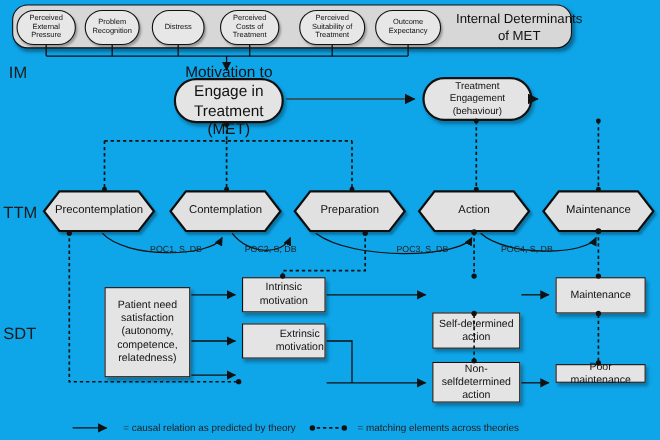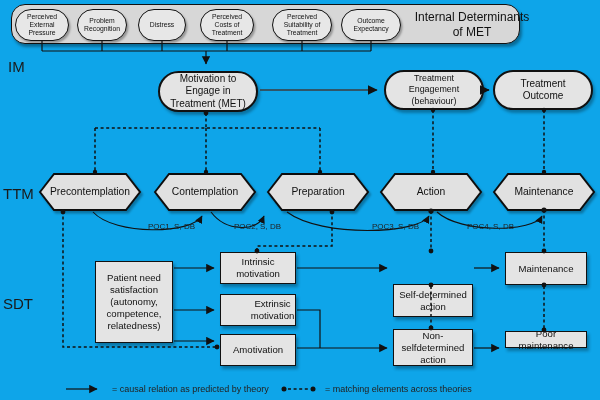--- a/index.html
+++ b/index.html
@@ -12,29 +12,29 @@
   .l3{z-index:3;}
   
   .bigbox{background:#d7d7d7;border:1.6px solid #111;border-radius:14px;
           box-shadow:2px 3px 3px rgba(0,0,0,.35);}
   
   .oval{background:#e7e7e7;border:1.7px solid #111;border-radius:16px;
         display:flex;align-items:center;justify-content:center;text-align:center;
         font-size:6.8px;line-height:1.22;box-shadow:1.5px 2px 2px rgba(0,0,0,.3);padding:1px 2px;}
   .oval2{background:#e4e4e4;border:2px solid #111;border-radius:21px;
         display:flex;align-items:center;justify-content:center;text-align:center;
-        font-size:10px;line-height:1.25;box-shadow:2px 3px 3px rgba(0,0,0,.3);padding:1px 4px;}
+        font-size:14px;line-height:1.25;box-shadow:2px 3px 3px rgba(0,0,0,.3);padding:1px 4px;}
   
   .rbox{background:#e4e4e4;border:1.7px solid #111;
         display:flex;align-items:center;justify-content:center;text-align:center;
         font-size:9.6px;line-height:1.25;box-shadow:2px 3px 3px rgba(0,0,0,.3);padding:1px 3px;}
   .title{font-size:12px;line-height:1.25;text-align:center;}
   .rowlab{font-size:15px;color:#1a1a1a;}
   .hexlab{font-size:10.3px;text-align:center;}
-  .poclab{font-size:8px;text-align:right;color:#222;}
+  .poclab{font-size:8px;text-align:center;color:#222;}
   .leglab{font-size:9px;color:#222;}
 </style>
 </head>
 <body>
 
 <div id="canvas">
 
   <div class="abs l1 bigbox" style="left:11px;top:4px;width:509px;height:40px;"></div>
 
   <div class="abs l1 oval" style="left:15px;top:9px;width:54px;height:32px;">
@@ -57,35 +57,29 @@
     </div>
 
   <div class="abs l1 title" style="left:408px;top:10px;width:128px;">Internal Determinants of MET</div>
 
   <div class="abs l1 oval2" style="left:158px;top:71px;width:100px;height:41px;">
        <span>Motivation to Engage in Treatment (MET)</span>
     </div>
   <div class="abs l1 oval2" style="left:384px;top:70px;width:100px;height:40px;font-size:8.9px;">
        <span>Treatment Engagement (behaviour)</span>
     </div>
-  <div class="abs l1 oval2" style="left:493px;top:70px;width:100px;height:40px;">
-       <span>Treatment Outcome</span>
-    </div>
 
   <div class="abs l1 rbox" style="left:95px;top:261px;width:78px;height:82px;">
        <span>Patient need satisfaction (autonomy, competence, relatedness)</span>
     </div>
   <div class="abs l1 rbox" style="left:220px;top:252px;width:76px;height:32px;">
        <span>Intrinsic motivation</span>
     </div>
   <div class="abs l1 rbox" style="left:220px;top:294px;width:76px;height:32px;padding-left:32px;">
        <span>Extrinsic motivation</span>
-    </div>
-  <div class="abs l1 rbox" style="left:220px;top:334px;width:76px;height:32px;">
-       <span>Amotivation</span>
     </div>
   <div class="abs l1 rbox" style="left:393px;top:252px;width:80px;height:33px;margin-top:32px;">
        <span>Self-determined action</span>
     </div>
   <div class="abs l1 rbox" style="left:505px;top:252px;width:82px;height:33px;">
        <span>Maintenance</span>
     </div>
   <div class="abs l1 rbox" style="left:393px;top:329px;width:80px;height:37px;">
        <span>Non-selfdetermined action</span>
     </div>

